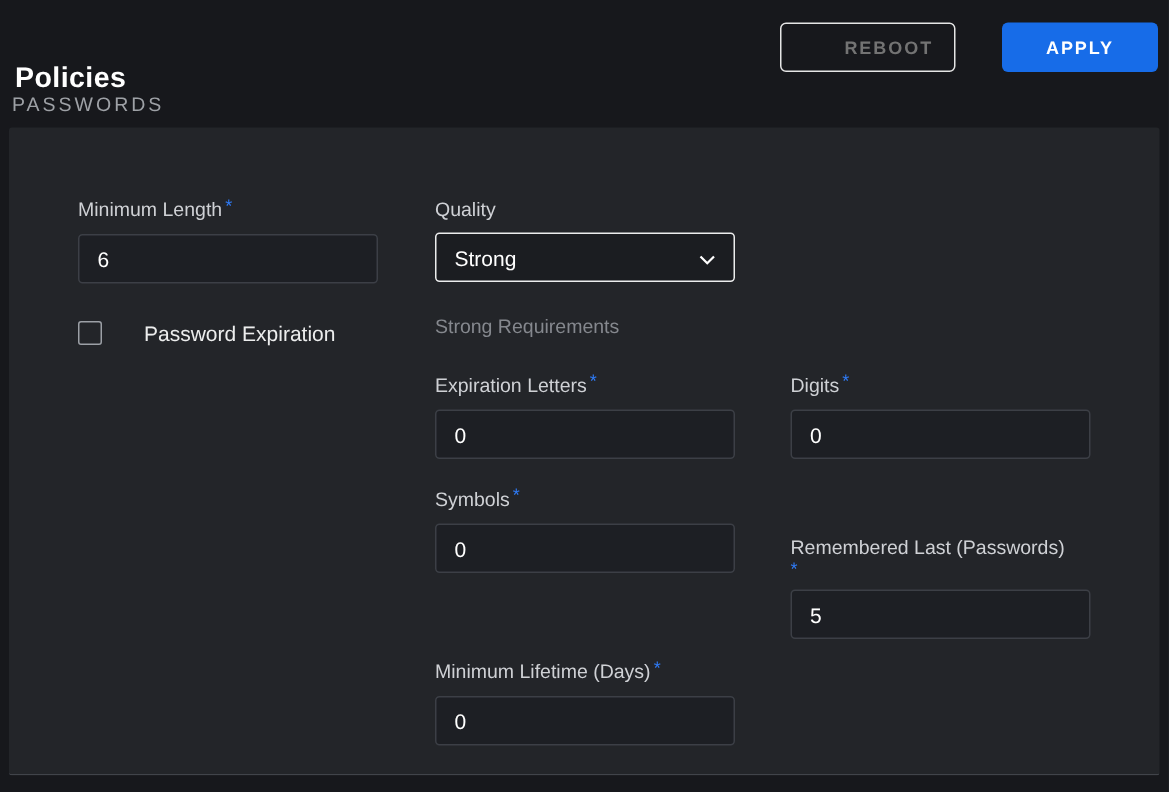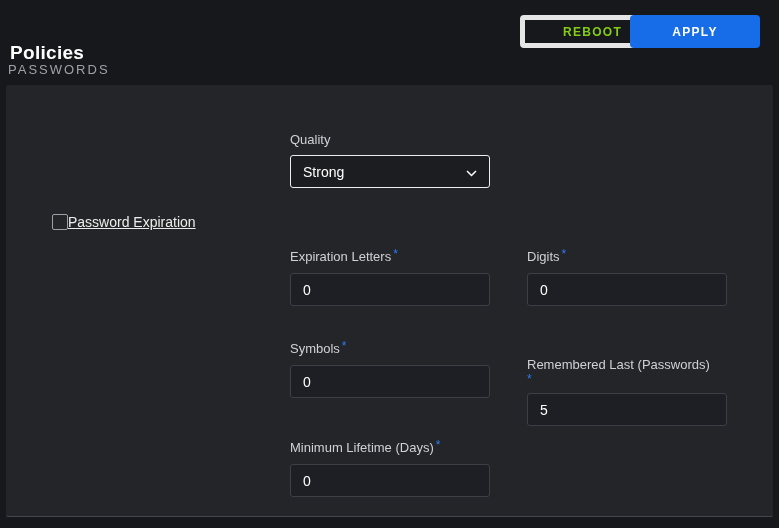--- a/index.html
+++ b/index.html
@@ -21,24 +21,24 @@
 
   .btn {
     position: absolute; top: 15px; height: 33px; width: 117px;
     border-radius: 4px; font-size: 12px; font-weight: 700;
     letter-spacing: 1.3px; cursor: pointer;
     display: flex; align-items: center; justify-content: center;
     font-family: "Liberation Sans", sans-serif;
   }
   .btn-reboot {
     right: 142px; background: transparent;
-    border: 5px solid #e5e5e5; color: #84cc16; padding-left: 28px;
+    border: 1px solid #e5e5e5; color: #737373; padding-left: 28px;
   }
   .btn-apply {
-    right: 19px; width: 130px; background: #176ce8;
+    right: 7px; width: 104px; background: #176ce8;
     border: none; color: #ffffff;
   }
 
   .section-label {
     position: absolute; left: 8px; top: 62px;
     font-size: 13px; letter-spacing: 2px; color: #9ea1a6;
   }
 
   .panel {
     position: absolute; left: 6px; top: 85px; width: 767px; height: 432px;
@@ -76,68 +76,73 @@
     gap: 38px;
   }
 
   .subheading {
     position: absolute; left: 284px; top: 125px;
     font-size: 13px; color: #85888e;
   }
 
   .checkbox-row {
     position: absolute; left: 46px; top: 129px;
-    display: flex; align-items: center; gap: 0; text-decoration: underline;
+    display: flex; align-items: center; gap: 28px;
   }
   .checkbox {
     width: 16px; height: 16px; border: 1px solid #9ca0a6;
     border-radius: 2px; background: transparent; cursor: pointer;
     flex: 0 0 auto;
   }
   .cb-label { font-size: 14px; color: #eceded; }
 
   
   .f-minlength { left: 46px;  top: 47px; }
   .f-quality   { left: 284px; top: 47px; }
   .f-upper     { left: 284px; top: 164px; }
   .f-digits    { left: 521px; top: 164px; }
-  .f-symbols   { left: 284px; top: 256px; }
+  .f-symbols   { left: 284px; top: 240px; }
   .f-remember  { left: 521px; top: 244px; margin-top: 28px; }
   .f-lifetime  { left: 284px; top: 355px; }
 </style>
 </head>
 <body>
 
 <div class="page-title">Policies</div>
 
 <button class="btn btn-reboot">REBOOT</button>
 <button class="btn btn-apply">APPLY</button>
 
 <div class="section-label">PASSWORDS</div>
 
 <div class="panel">
 
+  <div class="field f-minlength">
+    <label class="lbl req">Minimum Length</label>
+    <input class="text-input" value="6" style="">
+  </div>
 
   <div class="field f-quality">
     <label class="lbl">Quality</label>
     <div class="select">
       <span>Strong</span>
       <span>
         <svg width="11" height="7" viewBox="0 0 11 7">
             <path d="M1 1l4.5 4.5L10 1" stroke="#ffffff" stroke-width="1.5" fill="none"></path>
           </svg>
       </span>
     </div>
   </div>
 
   <div class="checkbox-row">
     <span class="checkbox"></span>
     <span class="cb-label">Password Expiration</span>
   </div>
 
+  <div class="subheading">Strong Requirements</div>
 
   <div class="field f-upper">
     <label class="lbl req">Expiration Letters</label>
     <input class="text-input" value="0" style="">
   </div>
 
   <div class="field f-digits">
     <label class="lbl req">Digits</label>
     <input class="text-input" value="0" style="">
   </div>

